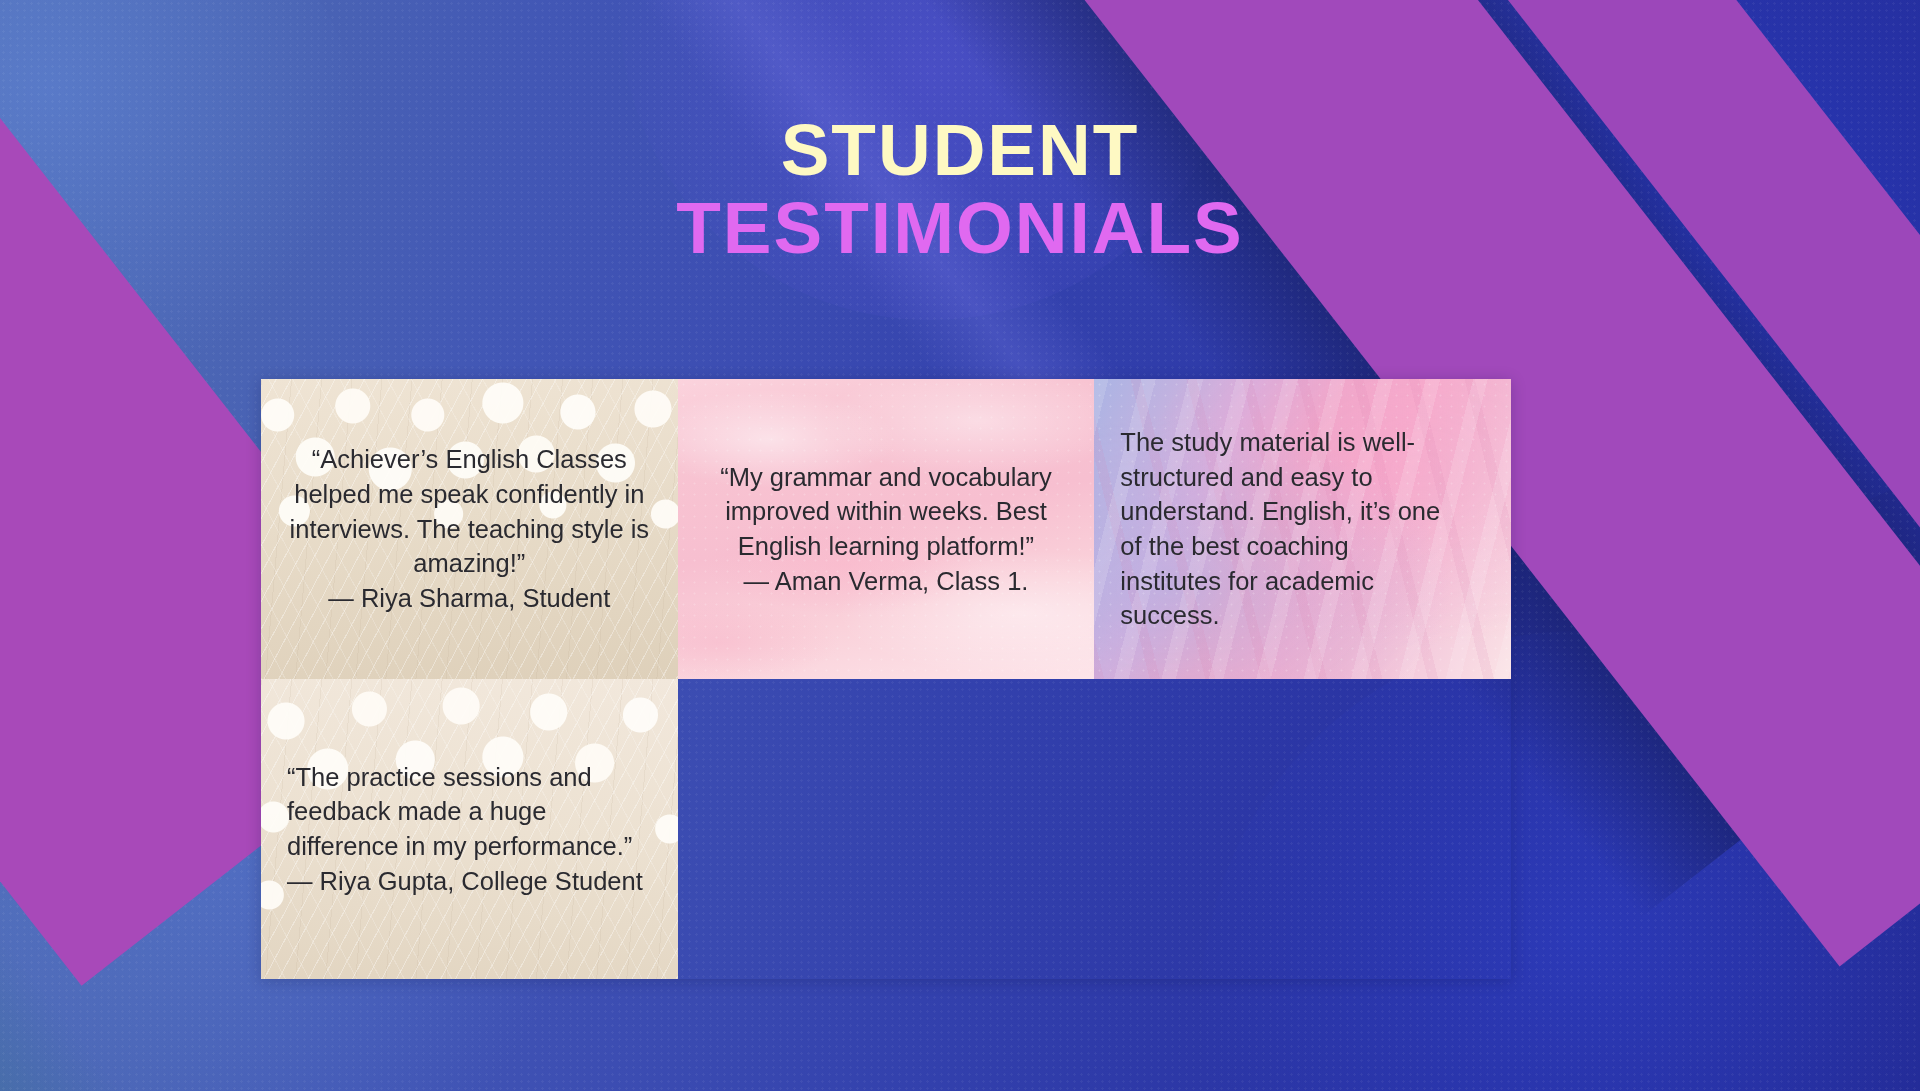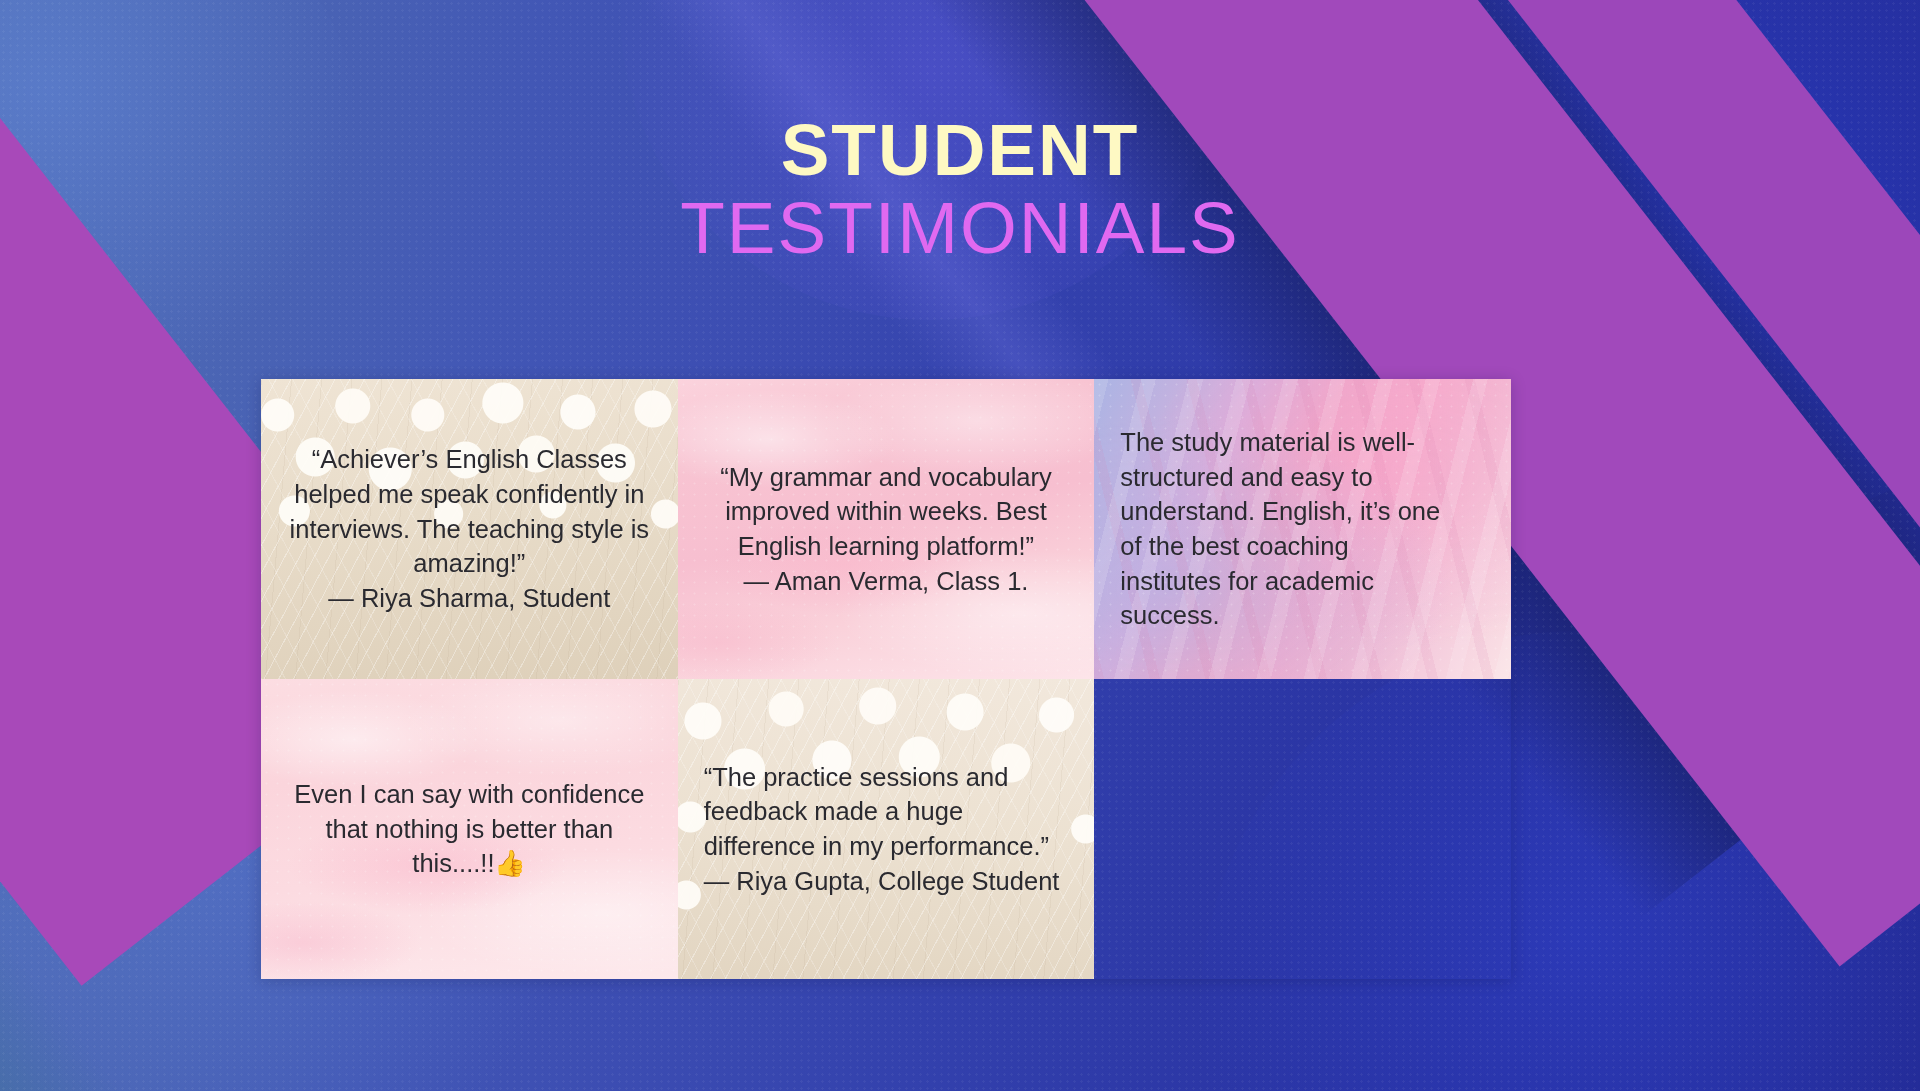--- a/index.html
+++ b/index.html
@@ -86,21 +86,21 @@
     display:block;
     font-size:73px;
     font-weight:bold;
     letter-spacing:2px;
     color:#fef9c3;
     line-height:1.03;
   }
   .title-line-2 {
     display:block;
     font-size:73px;
-    font-weight:normal;
+    font-weight:bold;
     letter-spacing:2px;
     color:#e069f0;
     line-height:1.12;
   }
 
   
   .grid {
     position:absolute;
     left:261px; top:379px;
     width:1250px; height:600px;
@@ -324,28 +324,20 @@
       <div class="bgover water-strokes"></div>
       <div class="bgover speckles"></div>
       <div class="card-text align-left"> The study material is well-
 structured and easy to
 understand. English, it’s one
 of the best coaching
 institutes for academic
 success.</div>
     </div>
 
-    <div class="card">
-      <div class="bgfill rose-cloud-light"></div>
-      <div class="bgover clouds"></div>
-      <div class="bgover speckles"></div>
-      <div class="card-text align-center">Even I can say with confidence
-that nothing is better than
-this....!!👍</div>
-    </div>
 
     <div class="card">
       <div class="bgfill floral-base light"></div>
       <div class="bgover fibers"></div>
       <div class="bgover blossoms-bottom"></div>
       <div class="card-text align-left">“The practice sessions and
 feedback made a huge
 difference in my performance.”
 — Riya Gupta, College Student</div>
     </div>

